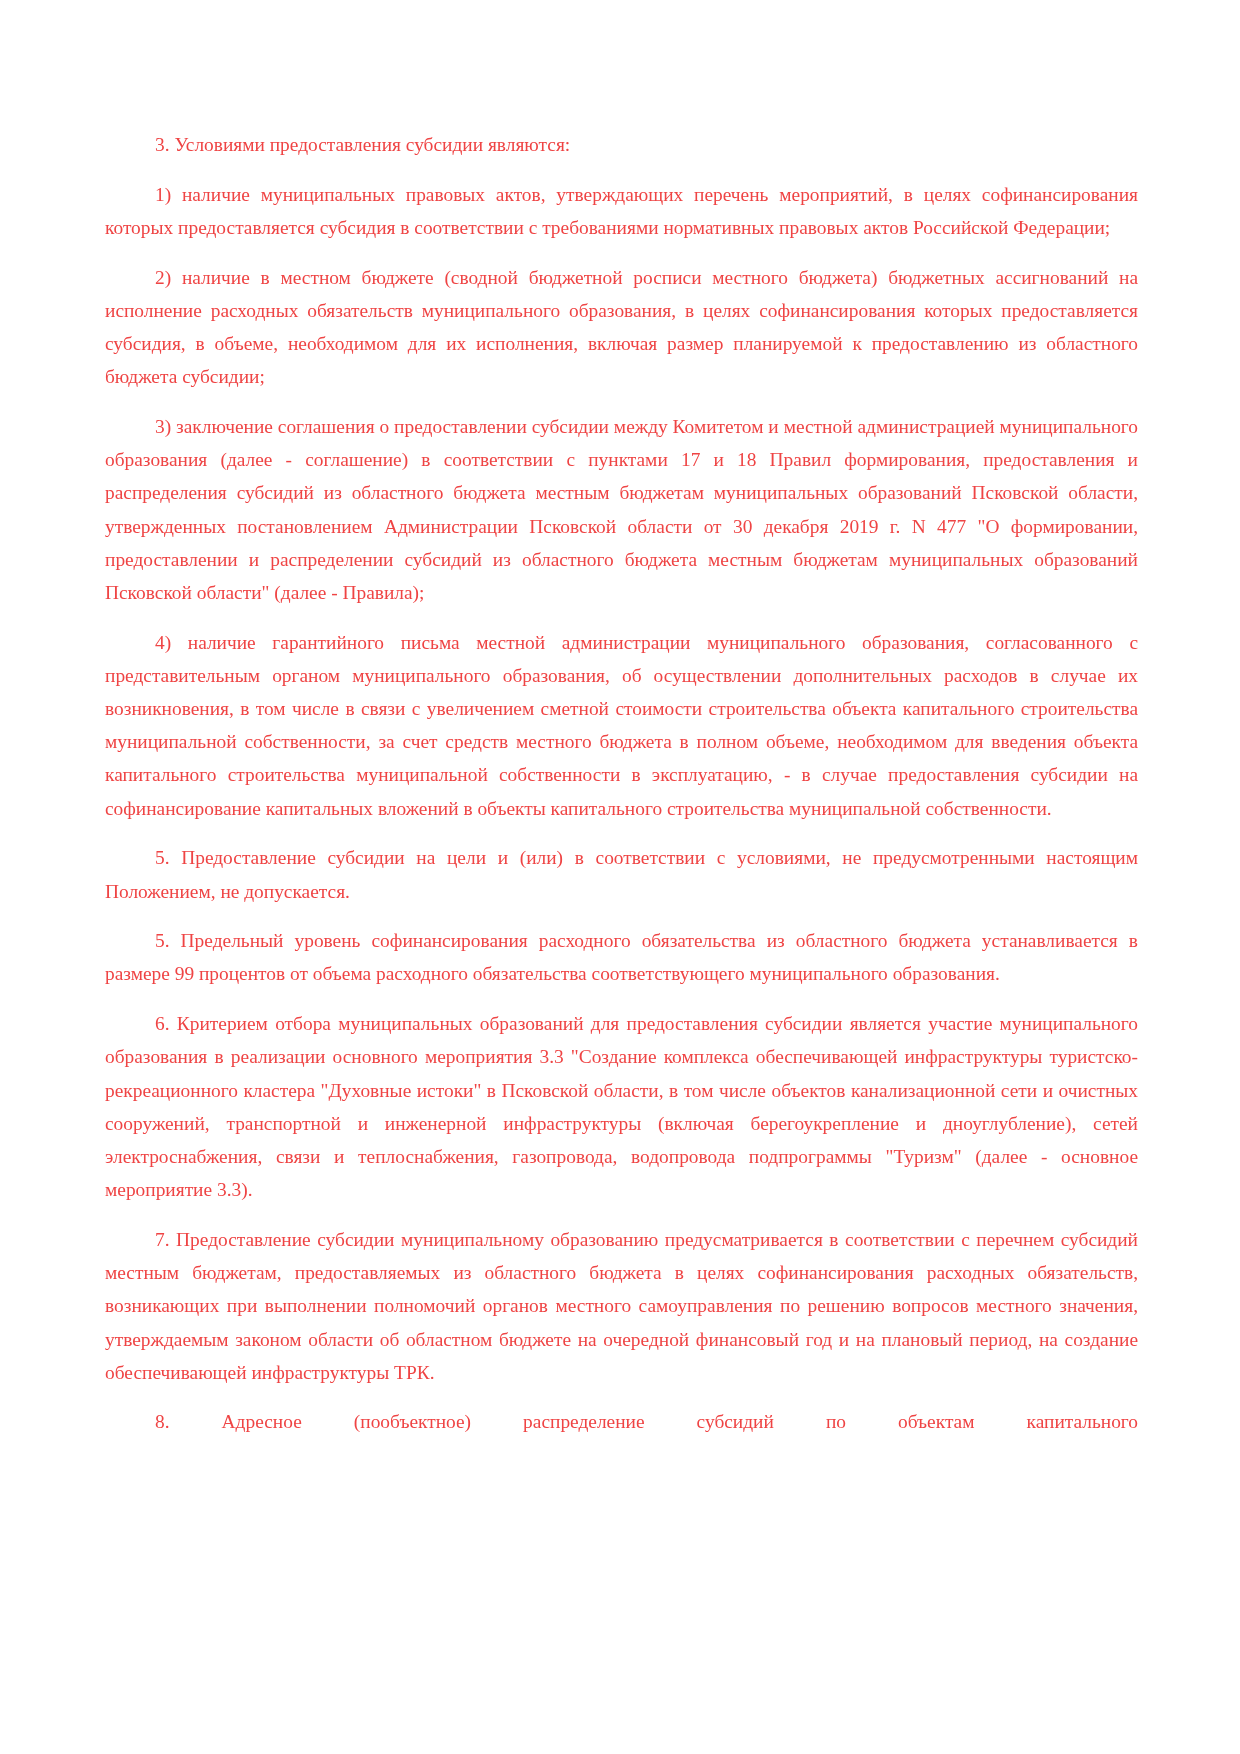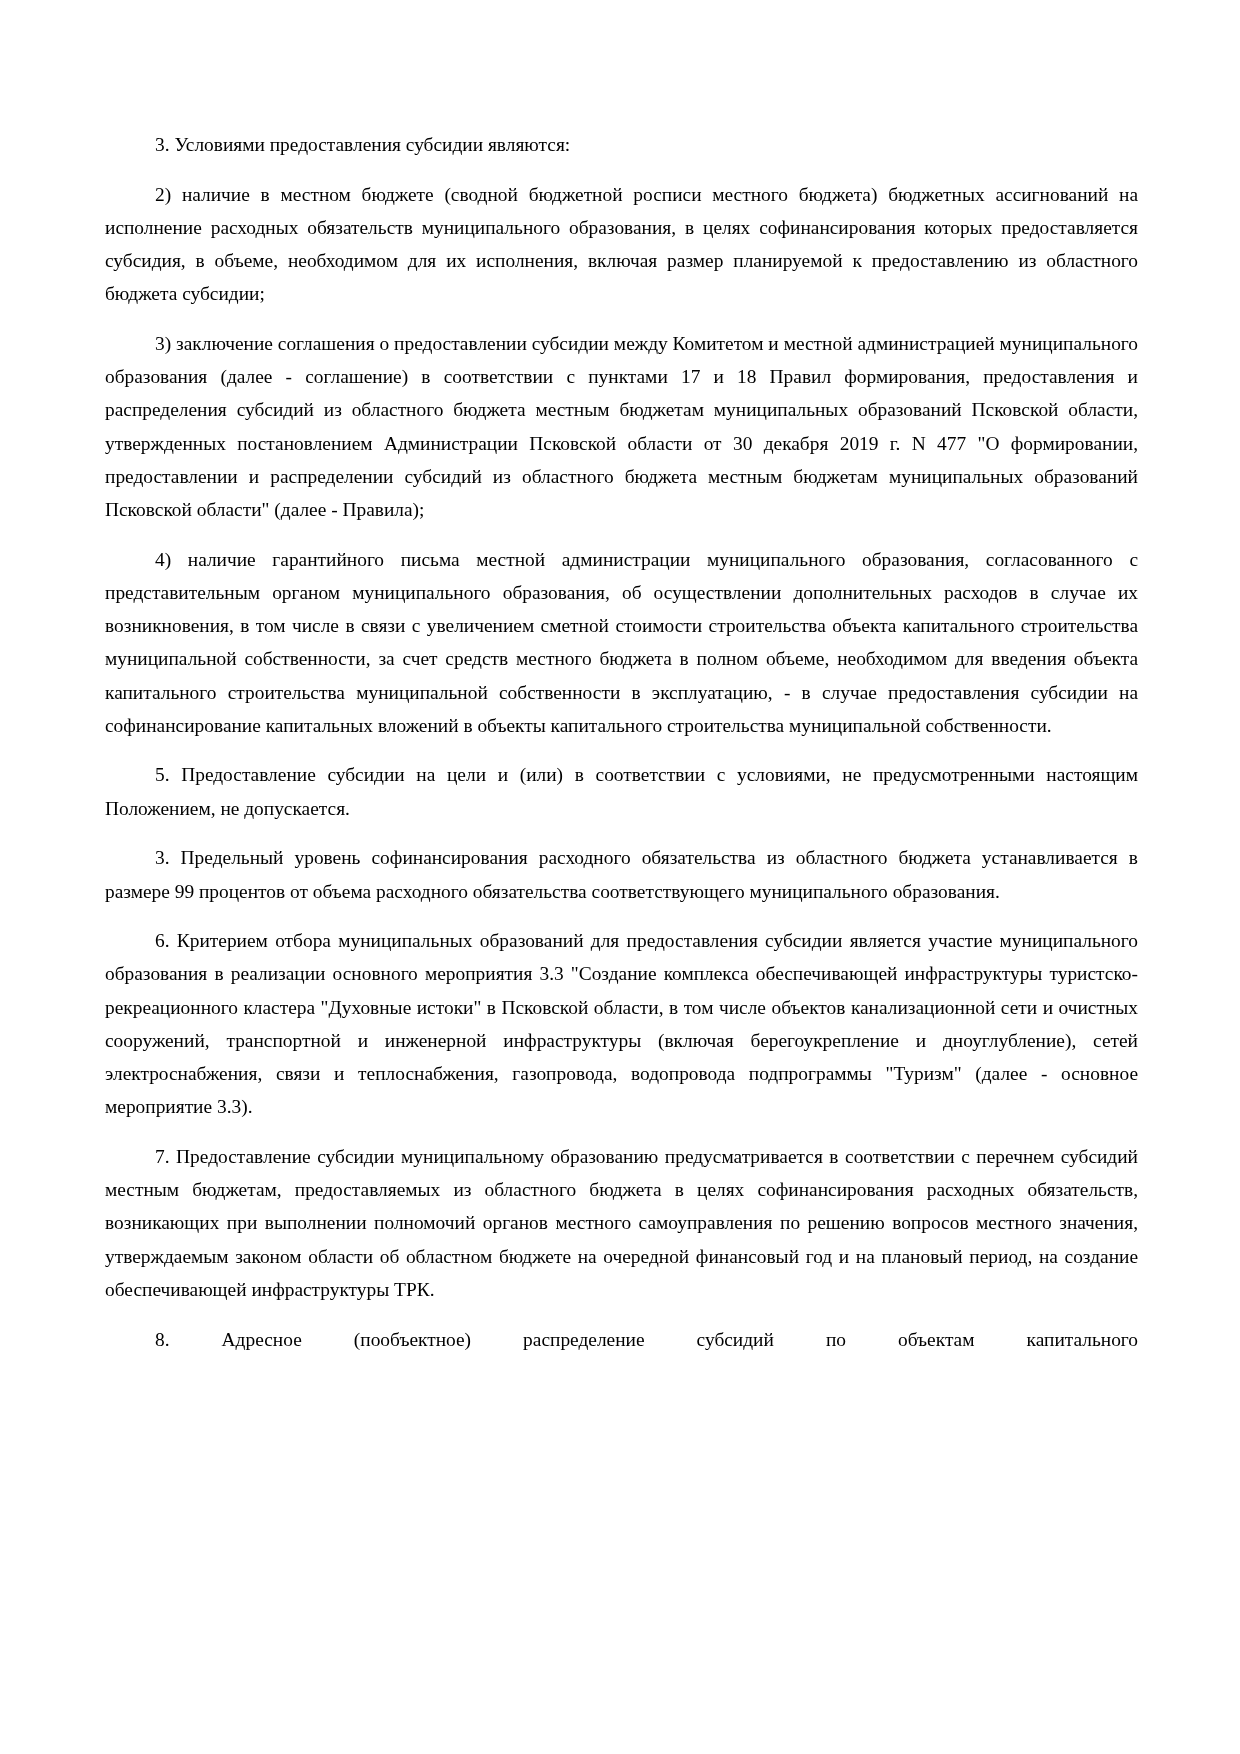--- a/index.html
+++ b/index.html
@@ -16,21 +16,21 @@
     box-sizing: border-box;
   }
   .doc-body {
     position: absolute;
     left: 105px;
     top: 128px;
     width: 1033px;
     font-family: "Liberation Serif", "DejaVu Serif", serif;
     font-size: 19.4px;
     line-height: 33.2px;
-    color: #000000;
+    color: #ef4444;
     text-align: justify;
     text-justify: inter-word;
     -webkit-hyphens: none;
     hyphens: none;
   }
   .para {
     margin: 0 0 16.5px 0;
     text-indent: 50px;
     text-align: justify;
     text-align-last: left;
@@ -46,30 +46,31 @@
   }
 </style>
 </head>
 <body>
 
 <div class="page">
   <div class="doc-body">
 
     <p class="para">3. Условиями предоставления субсидии являются:</p>
 
+    <p class="para">1) наличие муниципальных правовых актов, утверждающих перечень мероприятий, в целях софинансирования которых предоставляется субсидия в соответствии с требованиями нормативных правовых актов Российской Федерации;</p>
 
     <p class="para">2) наличие в местном бюджете (сводной бюджетной росписи местного бюджета) бюджетных ассигнований на исполнение расходных обязательств муниципального образования, в целях софинансирования которых предоставляется субсидия, в объеме, необходимом для их исполнения, включая размер планируемой к предоставлению из областного бюджета субсидии;</p>
 
     <p class="para">3) заключение соглашения о предоставлении субсидии между Комитетом и местной администрацией муниципального образования (далее - соглашение) в соответствии с пунктами 17 и 18 Правил формирования, предоставления и распределения субсидий из областного бюджета местным бюджетам муниципальных образований Псковской области, утвержденных постановлением Администрации Псковской области от 30 декабря 2019 г. N 477 "О формировании, предоставлении и распределении субсидий из областного бюджета местным бюджетам муниципальных образований Псковской области" (далее - Правила);</p>
 
     <p class="para">4) наличие гарантийного письма местной администрации муниципального образования, согласованного с представительным органом муниципального образования, об осуществлении дополнительных расходов в случае их возникновения, в том числе в связи с увеличением сметной стоимости строительства объекта капитального строительства муниципальной собственности, за счет средств местного бюджета в полном объеме, необходимом для введения объекта капитального строительства муниципальной собственности в эксплуатацию, - в случае предоставления субсидии на софинансирование капитальных вложений в объекты капитального строительства муниципальной собственности.</p>
 
     <p class="para">5. Предоставление субсидии на цели и (или) в соответствии с условиями, не предусмотренными настоящим Положением, не допускается.</p>
 
-    <p class="para">3. Предельный уровень софинансирования расходного обязательства из областного бюджета устанавливается в размере 99 процентов от объема расходного обязательства соответствующего муниципального образования.</p>
+    <p class="para">5. Предельный уровень софинансирования расходного обязательства из областного бюджета устанавливается в размере 99 процентов от объема расходного обязательства соответствующего муниципального образования.</p>
 
     <p class="para">6. Критерием отбора муниципальных образований для предоставления субсидии является участие муниципального образования в реализации основного мероприятия 3.3 "Создание комплекса обеспечивающей инфраструктуры туристско-рекреационного кластера "Духовные истоки" в Псковской области, в том числе объектов канализационной сети и очистных сооружений, транспортной и инженерной инфраструктуры (включая берегоукрепление и дноуглубление), сетей электроснабжения, связи и теплоснабжения, газопровода, водопровода подпрограммы "Туризм" (далее - основное мероприятие 3.3).</p>
 
     <p class="para">7. Предоставление субсидии муниципальному образованию предусматривается в соответствии с перечнем субсидий местным бюджетам, предоставляемых из областного бюджета в целях софинансирования расходных обязательств, возникающих при выполнении полномочий органов местного самоуправления по решению вопросов местного значения, утверждаемым законом области об областном бюджете на очередной финансовый год и на плановый период, на создание обеспечивающей инфраструктуры ТРК.</p>
 
     <p class="para para-clipped">8. Адресное (пообъектное) распределение субсидий по объектам капитального</p>
 
   </div>
 </div>
 

